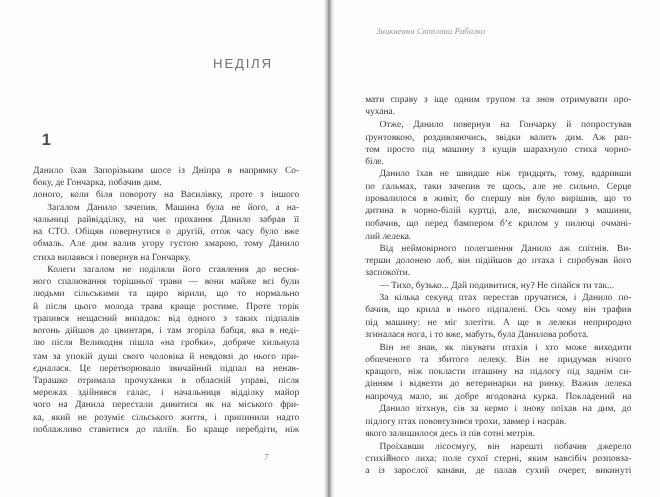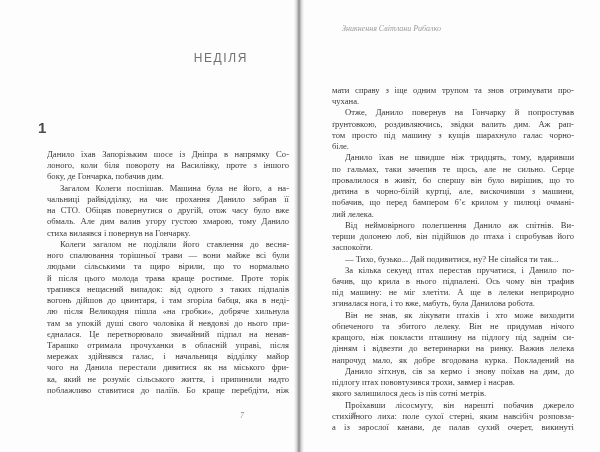--- a/index.html
+++ b/index.html
@@ -41,21 +41,21 @@
     position:absolute; top:24px; left:40px;
     font-style:italic; font-size:8px;
     color:#9b9b9b;
   }
 
   .body-text {
     position:absolute; left:30px; width:242px;
     font-size:8.6px; line-height:11.23px;
     color:#38373a;
   }
-  .body-text.left-body  { top:149px;margin-left:17px; }
+  .body-text.left-body  { top:149px; }
   .body-text.right-body { top:49px;margin-top:36px; }
 
   .ln { text-align:justify; }
   .ln.j { text-align-last:justify; }
   .ln.i { text-indent:13px; }
 
   .page-number {
     position:absolute; top:411px;
     font-style:italic; font-size:8px;
     color:#8a8a8a;
@@ -66,23 +66,23 @@
 </head>
 <body>
 
 <div class="spread">
 
   <section class="page left">
     <h2 class="chapter-title">НЕДІЛЯ</h2>
     <div class="chapter-number">1</div>
     <div class="body-text left-body">
         <div class="ln j">Данило їхав Запорізьким шосе із Дніпра в напрямку Со-</div>
+        <div class="ln">боку, де Гончарка, побачив дим.</div>
         <div class="ln j">лоного, коли біля повороту на Василівку, проте з іншого</div>
-        <div class="ln">боку, де Гончарка, побачив дим.</div>
-        <div class="ln j i">Загалом Колеги поспішав. Машина була не його, а на-</div>
+        <div class="ln j i">Загалом Данило зачепив. Машина була не його, а на-</div>
         <div class="ln j">чальниці райвідділку, на чиє прохання Данило забрав її</div>
         <div class="ln j">на СТО. Обіцяв повернутися о другій, отож часу було вже</div>
         <div class="ln j">обмаль. Але дим валив угору густою хмарою, тому Данило</div>
         <div class="ln">стиха вилаявся і повернув на Гончарку.</div>
         <div class="ln j i">Колеги загалом не поділяли його ставлення до весня-</div>
         <div class="ln j">ного спалювання торішньої трави — вони майже всі були</div>
         <div class="ln j">людьми сільськими та щиро вірили, що то нормально</div>
         <div class="ln j">й після цього молода трава краще ростиме. Проте торік</div>
         <div class="ln j">трапився нещасний випадок: від одного з таких підпалів</div>
         <div class="ln j">вогонь дійшов до цвинтаря, і там згоріла бабця, яка в неді-</div>
@@ -100,21 +100,21 @@
 
   <div class="gutter"></div>
 
   <section class="page right">
     <div class="running-header">Зникнення Світлани Рибалко</div>
     <div class="body-text right-body">
         <div class="ln j">мати справу з іще одним трупом та знов отримувати про-</div>
         <div class="ln">чухана.</div>
         <div class="ln j i">Отже, Данило повернув на Гончарку й попростував</div>
         <div class="ln j">ґрунтовкою, роздивляючись, звідки валить дим. Аж рап-</div>
-        <div class="ln j">том просто під машину з кущів шарахнуло галас чорно-</div>
+        <div class="ln j">том просто під машину з кущів шарахнуло стиха чорно-</div>
         <div class="ln">біле.</div>
         <div class="ln j i">Данило їхав не швидше ніж тридцять, тому, вдаривши</div>
         <div class="ln j">по гальмах, таки зачепив те щось, але не сильно. Серце</div>
         <div class="ln j">провалилося в живіт, бо спершу він було вирішив, що то</div>
         <div class="ln j">дитина в чорно-білій куртці, але, вискочивши з машини,</div>
         <div class="ln j">побачив, що перед бампером б’є крилом у пилюці очмані-</div>
         <div class="ln">лий лелека.</div>
         <div class="ln j i">Від неймовірного полегшення Данило аж спітнів. Ви-</div>
         <div class="ln j">терши долонею лоб, він підійшов до птаха і спробував його</div>
         <div class="ln">заспокоїти.</div>

